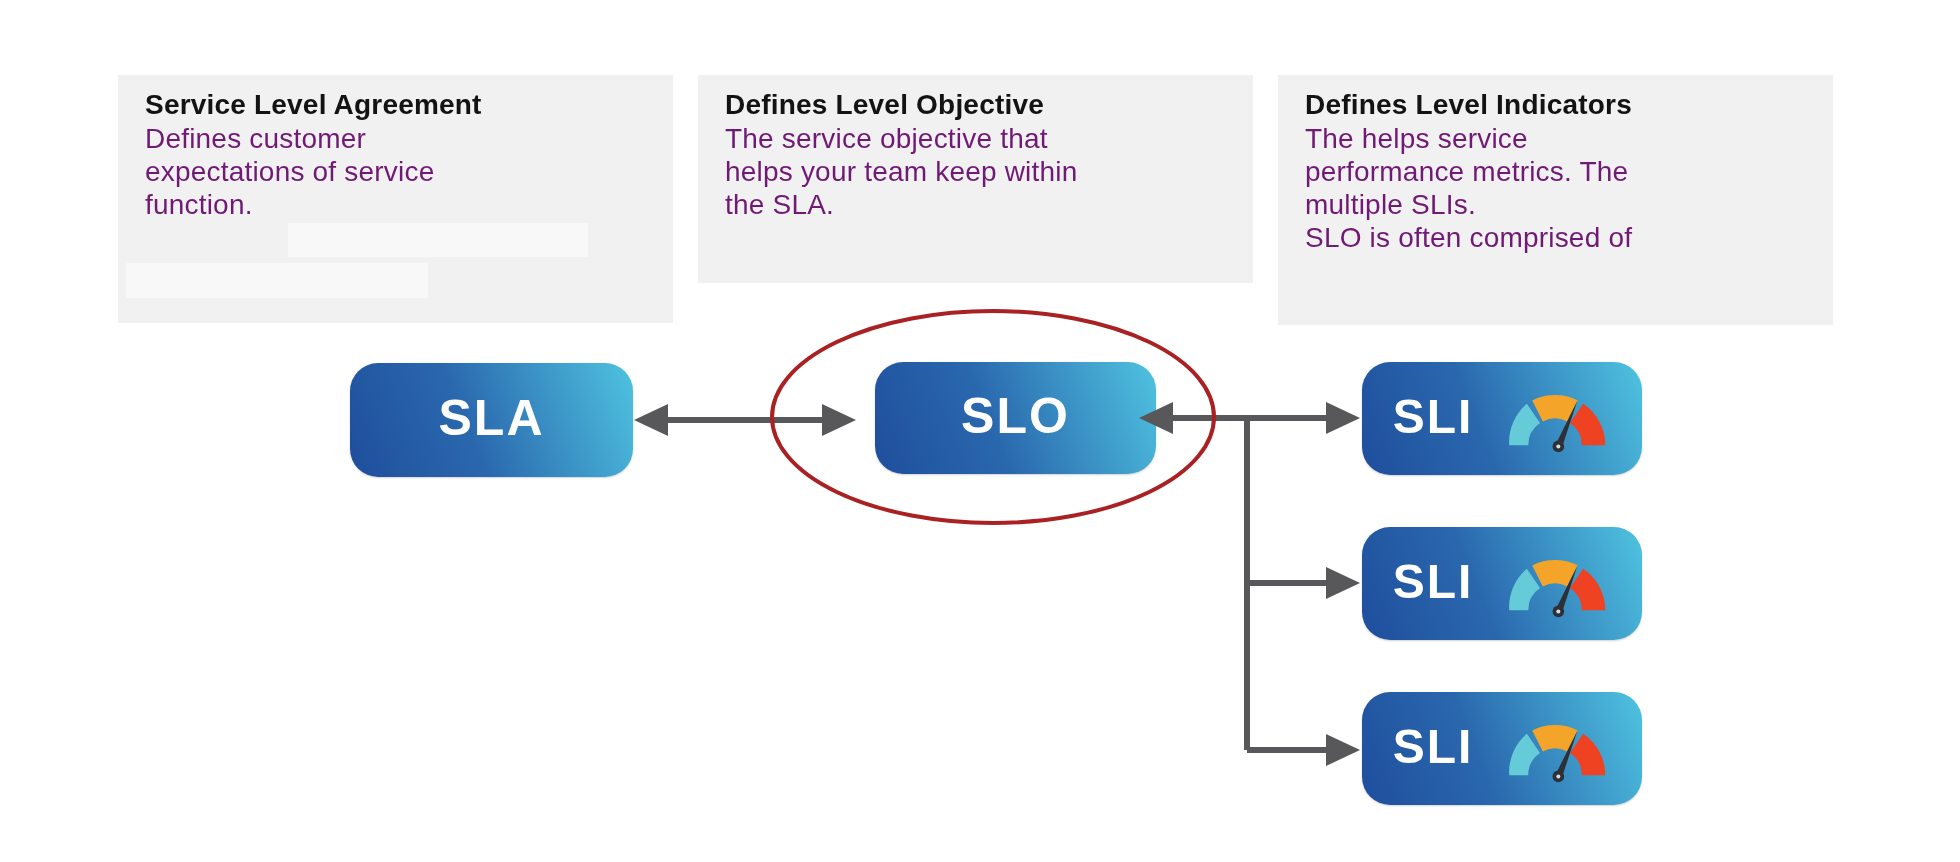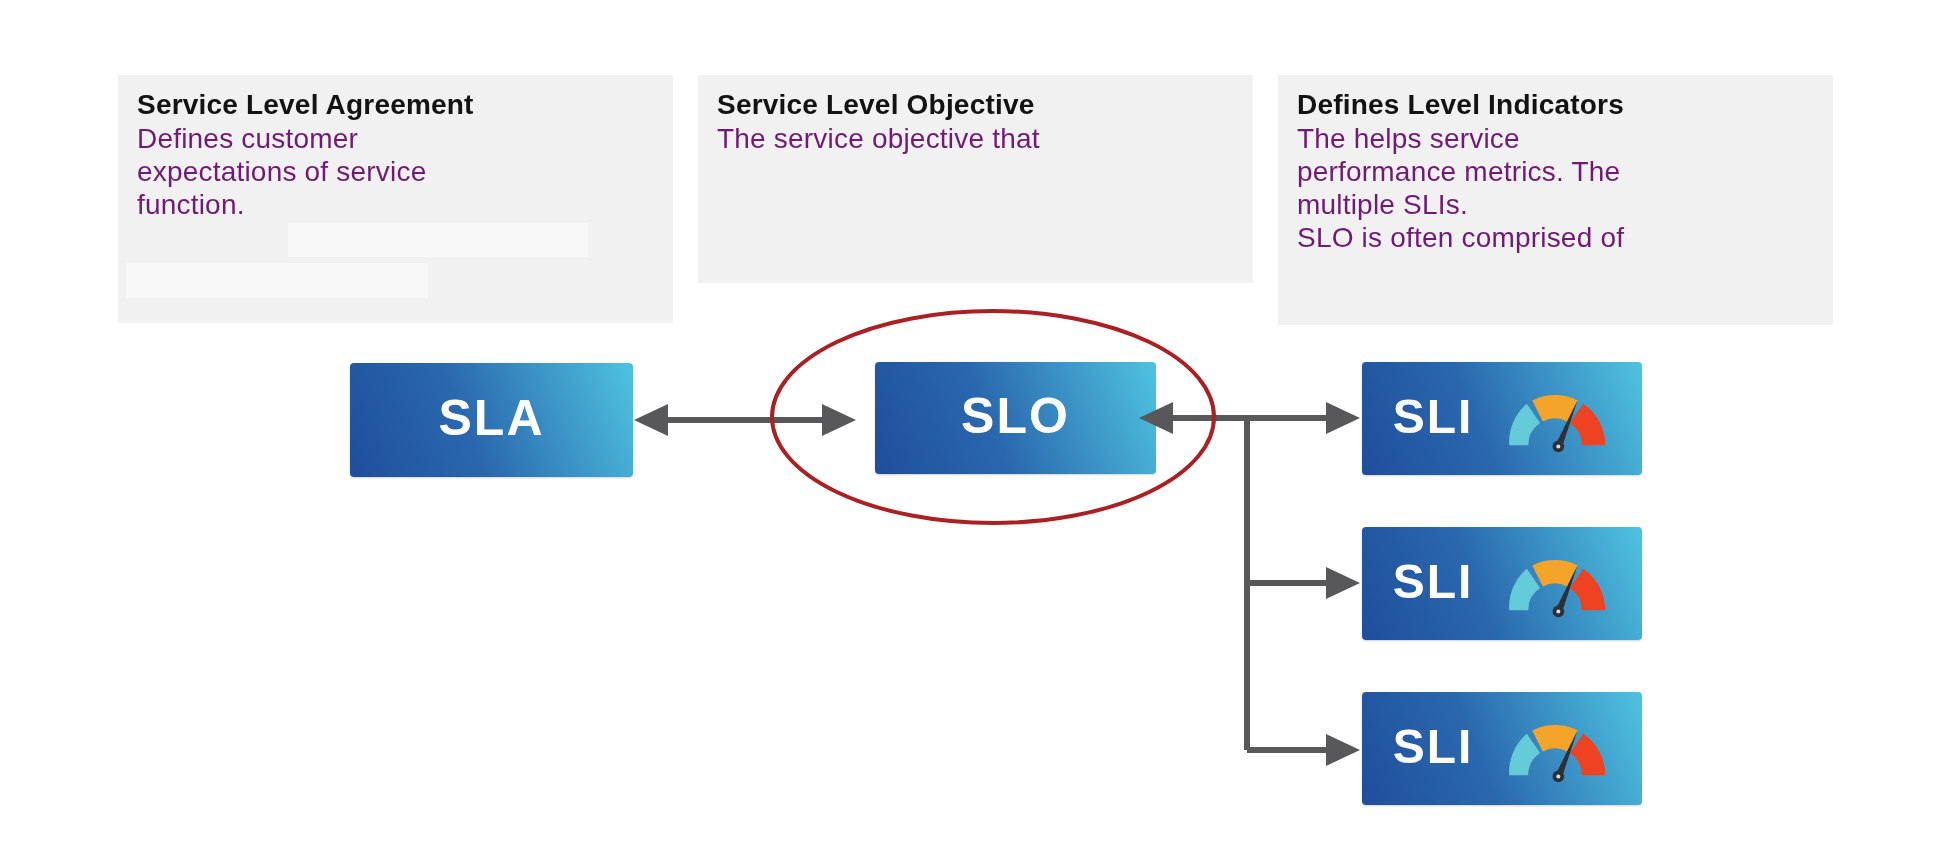--- a/index.html
+++ b/index.html
@@ -9,21 +9,21 @@
     height: 862px;
     background: #ffffff;
     font-family: "Liberation Sans", sans-serif;
     overflow: hidden;
   }
 
   
   .card {
     position: absolute;
     background: #f1f1f1;
-    padding: 13px 19px;
+    padding: 13px 27px;
     box-sizing: border-box;
   }
   .card-title {
     font-size: 28px;
     font-weight: bold;
     color: #131313;
     line-height: 34px;
     letter-spacing: 0.2px;
   }
   .card-line {
@@ -33,21 +33,21 @@
     letter-spacing: 0.2px;
   }
   .redacted {
     position: absolute;
     background: #f8f8f8;
   }
 
   
   .node {
     position: absolute;
-    border-radius: 4px;
+    border-radius: 28px;
     background: linear-gradient(68deg, #1f4e9c 0%, #2a68ae 42%, #4fc3e0 100%);
     display: flex;
     align-items: center;
     justify-content: center;
     box-shadow: 0 1px 2px rgba(0,0,0,0.18);
   }
   .node-label {
     color: #ffffff;
     font-weight: bold;
     font-size: 50px;
@@ -82,22 +82,24 @@
   <div class="card" style="left:118px; top:75px; width:555px; height:248px;">
     <div class="card-title">Service Level Agreement</div>
     <div class="card-line">Defines customer</div>
     <div class="card-line">expectations of service</div>
     <div class="card-line">function.</div>
     <div class="redacted" style="left:170px; top:148px; width:300px; height:34px;"></div>
     <div class="redacted" style="left:8px; top:188px; width:302px; height:35px;"></div>
   </div>
 
   <div class="card" style="left:698px; top:75px; width:555px; height:208px;">
-    <div class="card-title">Service Level Objective</div>
+    <div class="card-title">Defines Level Objective</div>
     <div class="card-line">The service objective that</div>
+    <div class="card-line">helps your team keep within</div>
+    <div class="card-line">the SLA.</div>
   </div>
 
   <div class="card" style="left:1278px; top:75px; width:555px; height:250px;">
     <div class="card-title">Defines Level Indicators</div>
     <div class="card-line">The helps service</div>
     <div class="card-line">performance metrics. The</div>
     <div class="card-line">multiple SLIs.</div>
     <div class="card-line">SLO is often comprised of</div>
   </div>
 

